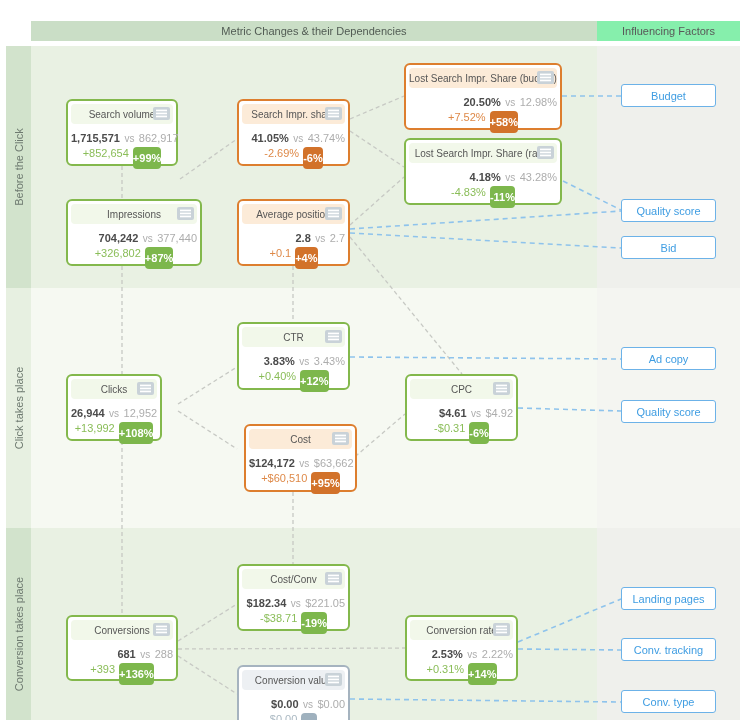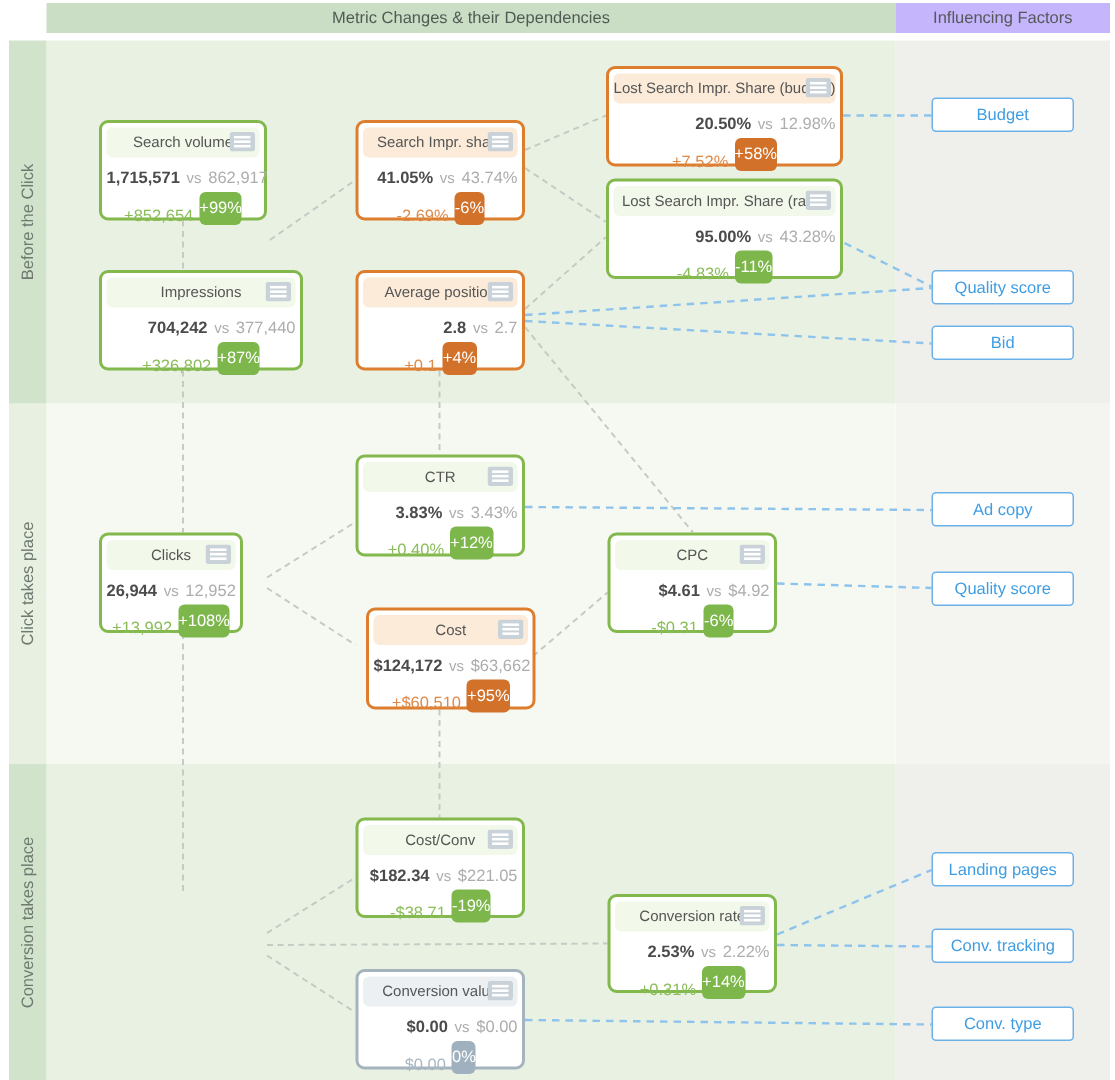--- a/index.html
+++ b/index.html
@@ -1,26 +1,26 @@
 <!DOCTYPE html>
 <html><head>
 <meta charset="utf-8">
 <style>
   html,body{margin:0;padding:0;background:#fff;}
   body{
     width:743px;height:720px;position:relative;overflow:hidden;
     font-family:"Liberation Sans",sans-serif;
     -webkit-font-smoothing:antialiased;
   }
-  #canvas{position:absolute;inset:0;}
+  #canvas{position:absolute;inset:0;margin-top:19px;}
   
   .hbar{position:absolute;top:2px;height:20px;display:flex;align-items:center;justify-content:center;
         font-size:11px;color:#515b53;}
   .hbar-left{left:31px;width:566px;background:#cadec6;}
-  .hbar-right{left:597px;width:143px;background:#c4b5fd;color:#585858;}
+  .hbar-right{left:597px;width:143px;background:#86efac;color:#585858;}
   
   .bg{position:absolute;}
   .bg-strip{left:6px;width:25px;}
   .bg-main{left:31px;width:566px;}
   .bg-right{left:597px;width:143px;}
   .tone-a .bg-strip,.bg-strip.tone-a{background:#d2e3cc;}
   .tone-a .bg-main,.bg-main.tone-a{background:#e9f1e3;}
   .tone-a .bg-right,.bg-right.tone-a{background:#eff0ec;}
   .bg-strip.tone-b{background:#e7f0e1;}
   .bg-main.tone-b{background:#f6f9f2;}
@@ -39,23 +39,23 @@
   .v-orange{--bd:#dd7e2e;--chip:#d2722a;--strip:#fcebd8;--delta:#de8948;}
   .v-gray{--bd:#a5b3bf;--chip:#9fb1be;--strip:#edf0f3;--delta:#aab8c2;}
   .card-head{background:var(--strip);border-radius:4px;height:20px;flex:0 0 20px;
              display:flex;align-items:center;justify-content:center;position:relative;}
   .card-title{font-size:10px;color:#565656;white-space:nowrap;}
   .menu-icon{position:absolute;right:3px;top:3px;line-height:0;cursor:pointer;}
   .card-values{text-align:right;margin-top:4px;white-space:nowrap;}
   .val{font-size:11px;font-weight:bold;color:#4b4b4b;}
   .vs{font-size:10px;color:#adadad;}
   .vsval{font-size:11px;color:#adadad;}
-  .card-delta{display:flex;align-items:flex-end;justify-content:center;gap:4px;margin-top:1px;}
+  .card-delta{display:flex;align-items:flex-start;justify-content:center;gap:4px;margin-top:1px;}
   .delta{font-size:11px;color:var(--delta);white-space:nowrap;}
-  .badge{background:var(--chip);color:#fff;font-size:11px;font-weight:normal;
+  .badge{background:var(--chip);color:#fff;font-size:11px;font-weight:bold;
          padding:0 0;height:22px;line-height:22px;border-radius:4px;white-space:nowrap;}
   
   .factor{position:absolute;z-index:2;width:95px;height:23px;box-sizing:border-box;
           background:#fff;border:1.5px solid #6cb2e8;border-radius:3px;
           display:flex;align-items:center;justify-content:center;
           font-size:11px;color:#3f9de2;cursor:pointer;}
 </style>
 </head>
 <body>
 
@@ -184,21 +184,21 @@
     <div class="card v-green" style="left: 404px; top: 119px; width: 158px; height: 67px;">
       <div class="card-head">
         <span class="card-title">Lost Search Impr. Share (rank)</span>
         <span class="menu-icon"><svg width="17" height="13" viewBox="0 0 17 13">
             <rect width="17" height="13" rx="2" fill="#c9d2d8"></rect>
             <rect x="3" y="2.6" width="11" height="1.7" fill="#fff"></rect>
             <rect x="3" y="5.6" width="11" height="1.7" fill="#fff"></rect>
             <rect x="3" y="8.6" width="11" height="1.7" fill="#fff"></rect>
           </svg></span>
       </div>
-      <div class="card-values"><span class="val">95.00%</span> <span class="vs">vs</span> <span class="vsval">43.28%</span></div>
+      <div class="card-values"><span class="val">4.18%</span> <span class="vs">vs</span> <span class="vsval">43.28%</span></div>
       <div class="card-delta">
         <span class="delta">-4.83%</span>
         <span class="badge">-11%</span>
       </div>
     </div>
     <div class="card v-green" style="left: 237px; top: 303px; width: 113px; height: 68px;">
       <div class="card-head">
         <span class="card-title">CTR</span>
         <span class="menu-icon"><svg width="17" height="13" viewBox="0 0 17 13">
             <rect width="17" height="13" rx="2" fill="#c9d2d8"></rect>
@@ -268,20 +268,36 @@
             <rect width="17" height="13" rx="2" fill="#c9d2d8"></rect>
             <rect x="3" y="2.6" width="11" height="1.7" fill="#fff"></rect>
             <rect x="3" y="5.6" width="11" height="1.7" fill="#fff"></rect>
             <rect x="3" y="8.6" width="11" height="1.7" fill="#fff"></rect>
           </svg></span>
       </div>
       <div class="card-values"><span class="val">$182.34</span> <span class="vs">vs</span> <span class="vsval">$221.05</span></div>
       <div class="card-delta">
         <span class="delta">-$38.71</span>
         <span class="badge">-19%</span>
+      </div>
+    </div>
+    <div class="card v-green" style="left: 66px; top: 596px; width: 112px; height: 66px;">
+      <div class="card-head">
+        <span class="card-title">Conversions</span>
+        <span class="menu-icon"><svg width="17" height="13" viewBox="0 0 17 13">
+            <rect width="17" height="13" rx="2" fill="#c9d2d8"></rect>
+            <rect x="3" y="2.6" width="11" height="1.7" fill="#fff"></rect>
+            <rect x="3" y="5.6" width="11" height="1.7" fill="#fff"></rect>
+            <rect x="3" y="8.6" width="11" height="1.7" fill="#fff"></rect>
+          </svg></span>
+      </div>
+      <div class="card-values"><span class="val">681</span> <span class="vs">vs</span> <span class="vsval">288</span></div>
+      <div class="card-delta">
+        <span class="delta">+393</span>
+        <span class="badge">+136%</span>
       </div>
     </div>
     <div class="card v-gray" style="left: 237px; top: 646px; width: 113px; height: 67px;">
       <div class="card-head">
         <span class="card-title">Conversion value</span>
         <span class="menu-icon"><svg width="17" height="13" viewBox="0 0 17 13">
             <rect width="17" height="13" rx="2" fill="#c9d2d8"></rect>
             <rect x="3" y="2.6" width="11" height="1.7" fill="#fff"></rect>
             <rect x="3" y="5.6" width="11" height="1.7" fill="#fff"></rect>
             <rect x="3" y="8.6" width="11" height="1.7" fill="#fff"></rect>

